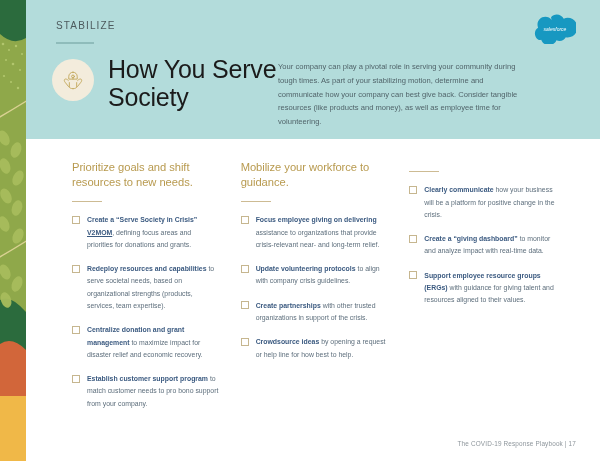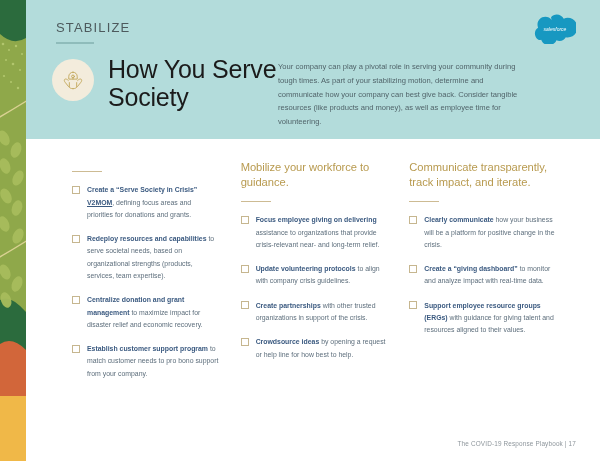--- a/index.html
+++ b/index.html
@@ -43,21 +43,21 @@
     top: 0;
     width: 574px;
     height: 139px;
     background: #b3dcdb;
   }
 
   #eyebrow {
     position: absolute;
     left: 30px;
     top: 20px;
-    font-size: 13px;
+    font-size: 10px;
     letter-spacing: 1.15px;
     color: #4d5a5d;
     font-weight: 400;
   }
   #eyebrow-rule {
     position: absolute;
     left: 30px;
     top: 42px;
     width: 38px;
     height: 1.5px;
@@ -214,20 +214,21 @@
       </div>
       <div id="page-title">How You Serve Society</div>
     </div>
 
     <div id="header-intro">Your company can play a pivotal role in serving your community during tough times. As part of your stabilizing motion, determine and communicate how your company can best give back. Consider tangible resources (like products and money), as well as employee time for volunteering.</div>
   </div>
 
   <div id="columns">
 
     <div class="column">
+      <div class="col-heading">Prioritize goals and shift resources to new needs.</div>
       <div class="col-rule"></div>
 
       <div class="item">
         <div class="checkbox"></div>
         <div class="item-text"><b>Create a “Serve Society in Crisis” </b><a class="link" href="#">V2MOM</a><span>, defining focus areas and priorities for donations and grants.</span></div>
       </div>
 
       <div class="item">
         <div class="checkbox"></div>
         <div class="item-text"><b>Redeploy resources and capabilities</b><span> to serve societal needs, based on organizational strengths (products, services, team expertise).</span></div>
@@ -263,21 +264,20 @@
         <div class="item-text"><b>Create partnerships</b><span> with other trusted organizations in support of the crisis.</span></div>
       </div>
 
       <div class="item">
         <div class="checkbox"></div>
         <div class="item-text"><b>Crowdsource ideas</b><span> by opening a request or help line for how best to help.</span></div>
       </div>
     </div>
 
     <div class="column">
-      <div class="col-heading">Communicate transparently, track impact, and iterate.</div>
       <div class="col-rule"></div>
 
       <div class="item">
         <div class="checkbox"></div>
         <div class="item-text"><b>Clearly communicate</b><span> how your business will be a platform for positive change in the crisis.</span></div>
       </div>
 
       <div class="item">
         <div class="checkbox"></div>
         <div class="item-text"><b>Create a “giving dashboard”</b><span> to monitor and analyze impact with real-time data.</span></div>

